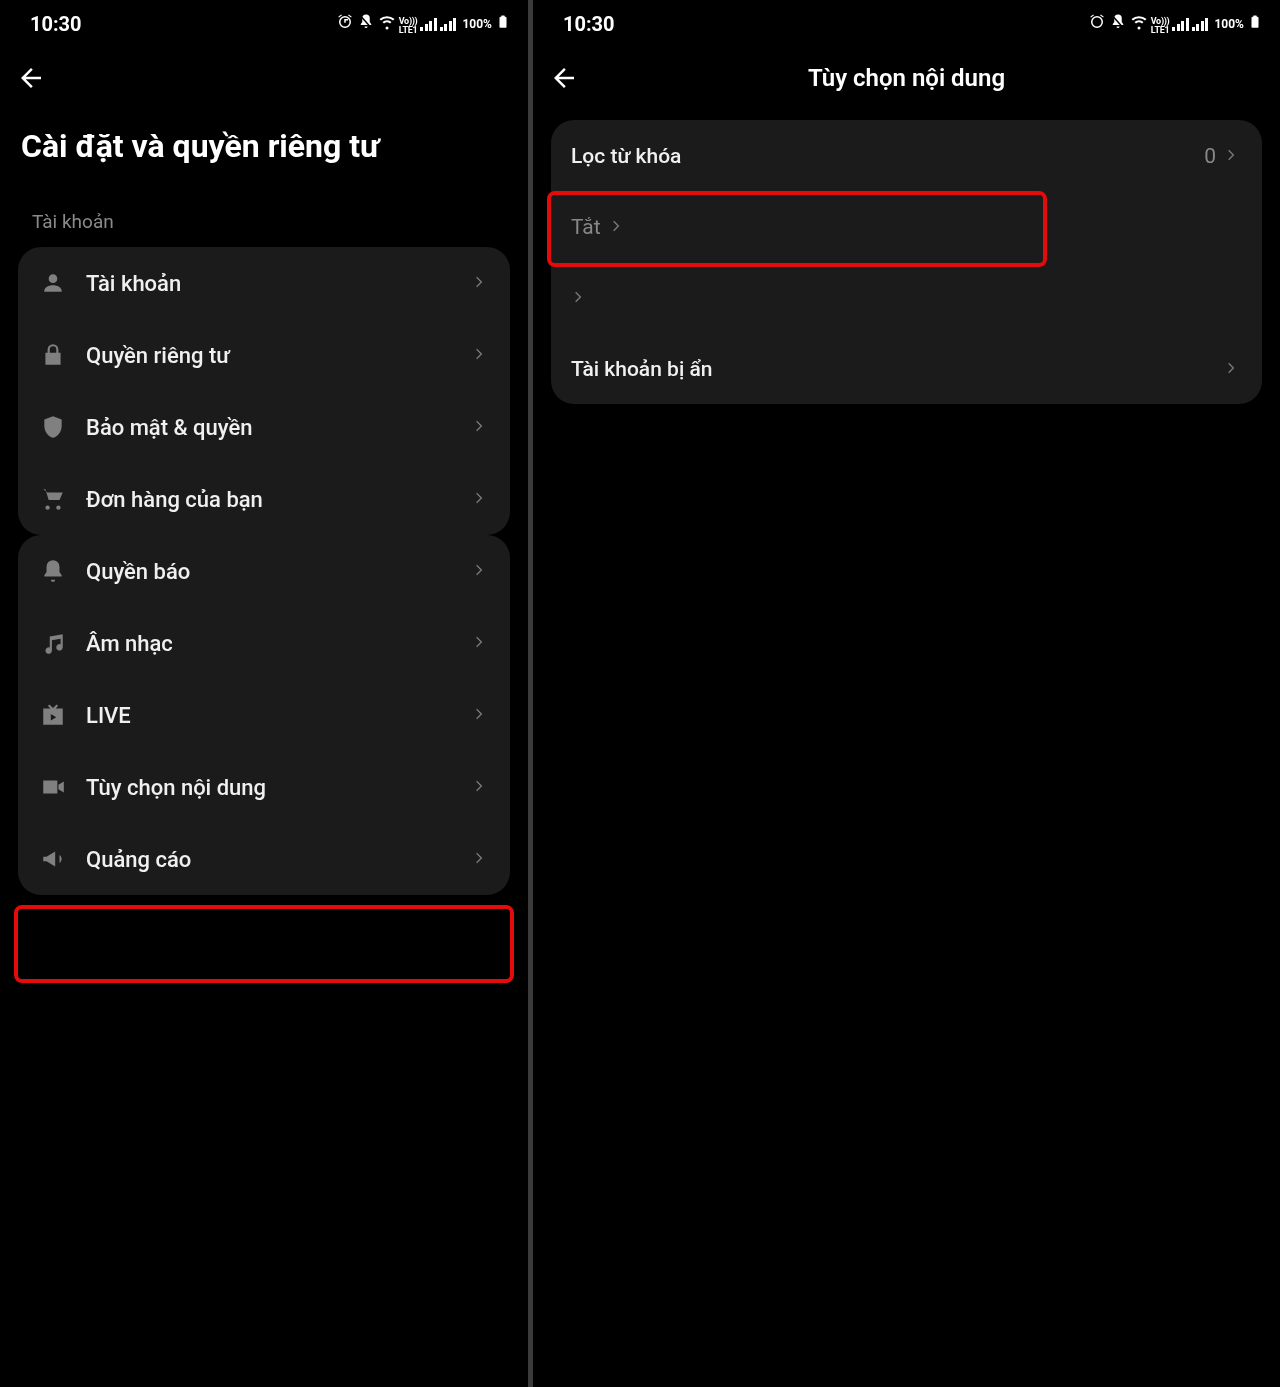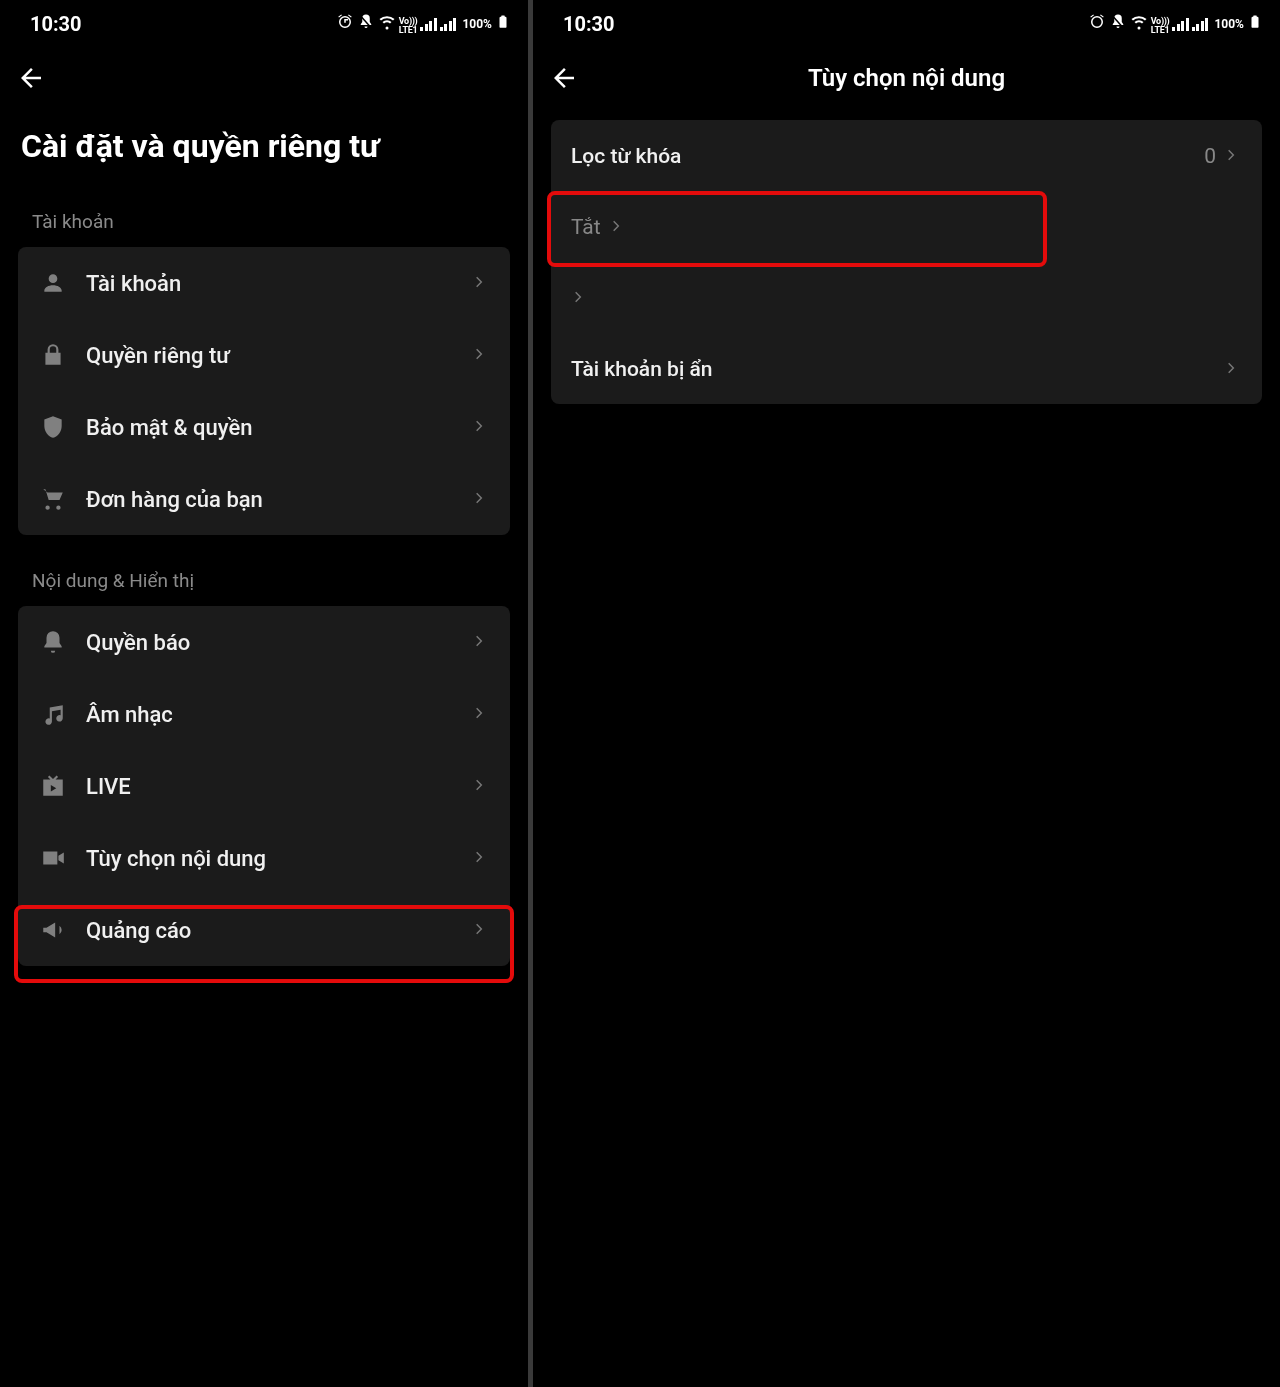--- a/index.html
+++ b/index.html
@@ -42,21 +42,21 @@
     position:absolute; left:0; right:0; text-align:center;
     font-size:24px; font-weight:600;
   }
   .page-title {
     font-size:32px; font-weight:700; padding: 20px 28px 10px 21px; line-height:1.25;
   }
   .section-label {
     color:#8a8a8a; font-size:19px; padding: 34px 30px 14px 32px;
   }
   .card {
-    background:#1b1b1b; margin: 0 18px; border-radius:8px; overflow:hidden;
+    background:#1b1b1b; margin: 0 18px; border-radius:23px; overflow:hidden;
   }
   .row {
     display:flex; align-items:center; padding: 0 20px;
     height:72px; position:relative;
   }
   .row-icon {
     width:30px; height:30px; margin-right:18px;
     display:flex; align-items:center; justify-content:center; flex-shrink:0;
   }
   .row-icon svg { width:26px; height:26px; fill:#808080; }
@@ -171,21 +171,20 @@
             <path d="M7 18a2 2 0 1 0 2 2 2 2 0 0 0-2-2zm10 0a2 2 0 1 0 2 2 2 2 0 0 0-2-2zM3 3h2l3 10h10l3-7H7"></path>
           </svg>
         </span>
       <span class="row-label">Đơn hàng của bạn</span>
       <span class="chevron"><svg viewBox="0 0 24 24">
             <polyline points="8 4 16 12 8 20"></polyline>
           </svg></span>
     </div>
   </div>
 
-  <div class="section-label">Nội dung &amp; Hiển thị</div>
 
   <div class="card" style="position:relative;">
     <div class="row">
       <span class="row-icon">
           <svg viewBox="0 0 24 24">
             <path d="M12 2a6 6 0 0 0-6 6v5l-2 3v1h16v-1l-2-3V8a6 6 0 0 0-6-6zm-2 18a2 2 0 0 0 4 0z"></path>
           </svg>
         </span>
       <span class="row-label">Quyền báo</span>
       <span class="chevron"><svg viewBox="0 0 24 24">

